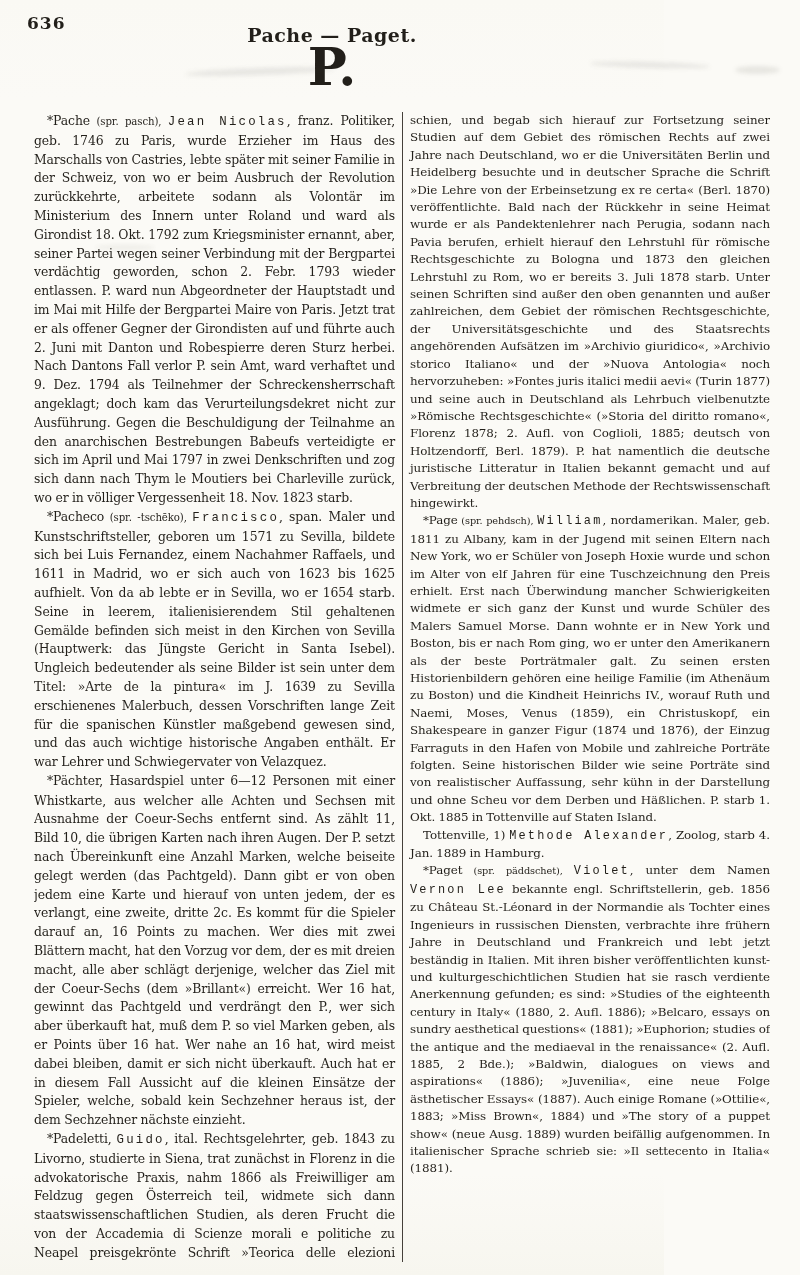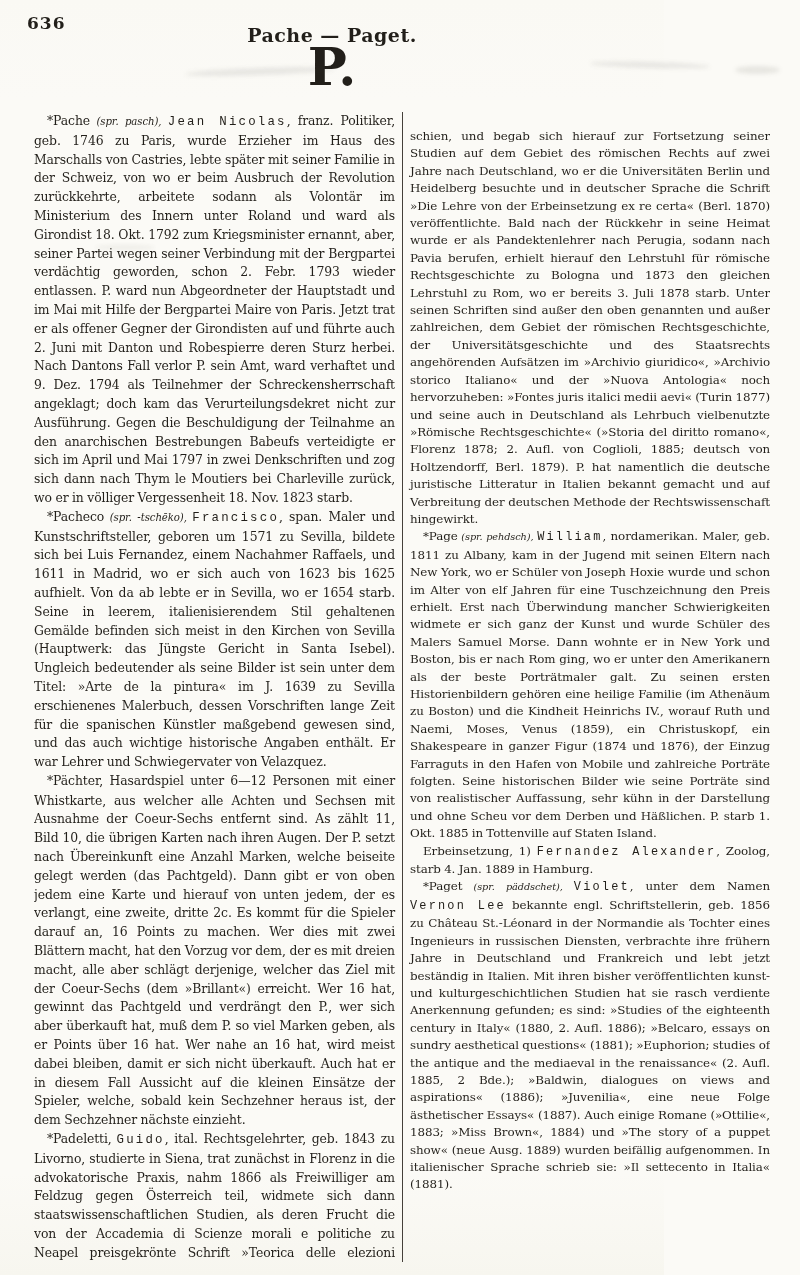--- a/index.html
+++ b/index.html
@@ -82,23 +82,23 @@
   .col-right {
     border-left: 1.5px solid #45403a;
     padding-left: 7px;
     font-size: 11.9px;
     line-height: 17.4px;
   }
   .entry {
     margin: 0;
     text-indent: 13px;
   }
-  .no-indent { text-indent: 0; margin-top: 16px; }
+  .no-indent { text-indent: 0; }
   .term { font-weight: normal; }
-  .pron { font-size: 0.82em; font-style: italic; }
+  .pron { font-size: 0.82em; }
   .sperr { letter-spacing: 2.2px; font-family: Liberation Mono, monospace; }
 </style>
 </head>
 <body>
 
 <div class="page">
 
   <div class="page-number">636</div>
   <div class="running-head">Pache — Paget.</div>
   <div class="initial">P.</div>
@@ -113,18 +113,18 @@
     <div class="col col-left">
       <p class="entry"><b class="term">*Pache</b><span class="pron"> (spr. pasch), </span><span class="sperr">Jean Nicolas</span><span>, franz. Politiker, geb. 1746 zu Paris, wurde Erzieher im Haus des Marschalls von Castries, lebte später mit seiner Familie in der Schweiz, von wo er beim Ausbruch der Revolution zurückkehrte, arbeitete sodann als Volontär im Ministerium des Innern unter Roland und ward als Girondist 18. Okt. 1792 zum Kriegsminister ernannt, aber, seiner Partei wegen seiner Verbindung mit der Bergpartei verdächtig geworden, schon 2. Febr. 1793 wieder entlassen. P. ward nun Abgeordneter der Hauptstadt und im Mai mit Hilfe der Bergpartei Maire von Paris. Jetzt trat er als offener Gegner der Girondisten auf und führte auch 2. Juni mit Danton und Robespierre deren Sturz herbei. Nach Dantons Fall verlor P. sein Amt, ward verhaftet und 9. Dez. 1794 als Teilnehmer der Schreckensherrschaft angeklagt; doch kam das Verurteilungsdekret nicht zur Ausführung. Gegen die Beschuldigung der Teilnahme an den anarchischen Bestrebungen Babeufs verteidigte er sich im April und Mai 1797 in zwei Denkschriften und zog sich dann nach Thym le Moutiers bei Charleville zurück, wo er in völliger Vergessenheit 18. Nov. 1823 starb.</span></p>
       <p class="entry"><b class="term">*Pacheco</b><span class="pron"> (spr. -tschēko), </span><span class="sperr">Francisco</span><span>, span. Maler und Kunstschriftsteller, geboren um 1571 zu Sevilla, bildete sich bei Luis Fernandez, einem Nachahmer Raffaels, und 1611 in Madrid, wo er sich auch von 1623 bis 1625 aufhielt. Von da ab lebte er in Sevilla, wo er 1654 starb. Seine in leerem, italienisierendem Stil gehaltenen Gemälde befinden sich meist in den Kirchen von Sevilla (Hauptwerk: das Jüngste Gericht in Santa Isebel). Ungleich bedeutender als seine Bilder ist sein unter dem Titel: »Arte de la pintura« im J. 1639 zu Sevilla erschienenes Malerbuch, dessen Vorschriften lange Zeit für die spanischen Künstler maßgebend gewesen sind, und das auch wichtige historische Angaben enthält. Er war Lehrer und Schwiegervater von Velazquez.</span></p>
       <p class="entry"><b class="term">*Pächter,</b><span class="pron"></span><span class="sperr"></span><span> Hasardspiel unter 6—12 Personen mit einer Whistkarte, aus welcher alle Achten und Sechsen mit Ausnahme der Coeur-Sechs entfernt sind. As zählt 11, Bild 10, die übrigen Karten nach ihren Augen. Der P. setzt nach Übereinkunft eine Anzahl Marken, welche beiseite gelegt werden (das Pachtgeld). Dann gibt er von oben jedem eine Karte und hierauf von unten jedem, der es verlangt, eine zweite, dritte 2c. Es kommt für die Spieler darauf an, 16 Points zu machen. Wer dies mit zwei Blättern macht, hat den Vorzug vor dem, der es mit dreien macht, alle aber schlägt derjenige, welcher das Ziel mit der Coeur-Sechs (dem »Brillant«) erreicht. Wer 16 hat, gewinnt das Pachtgeld und verdrängt den P., wer sich aber überkauft hat, muß dem P. so viel Marken geben, als er Points über 16 hat. Wer nahe an 16 hat, wird meist dabei bleiben, damit er sich nicht überkauft. Auch hat er in diesem Fall Aussicht auf die kleinen Einsätze der Spieler, welche, sobald kein Sechzehner heraus ist, der dem Sechzehner nächste einzieht.</span></p>
       <p class="entry"><b class="term">*Padeletti,</b><span class="pron"> </span><span class="sperr">Guido</span><span>, ital. Rechtsgelehrter, geb. 1843 zu Livorno, studierte in Siena, trat zunächst in Florenz in die advokatorische Praxis, nahm 1866 als Freiwilliger am Feldzug gegen Österreich teil, widmete sich dann staatswissenschaftlichen Studien, als deren Frucht die von der Accademia di Scienze morali e politiche zu Neapel preisgekrönte Schrift »Teorica delle elezioni politiche« (Neap. 1871) er-</span></p>
     </div>
 
     <div class="col col-right">
       <p class="entry no-indent"><span>schien, und begab sich hierauf zur Fortsetzung seiner Studien auf dem Gebiet des römischen Rechts auf zwei Jahre nach Deutschland, wo er die Universitäten Berlin und Heidelberg besuchte und in deutscher Sprache die Schrift »Die Lehre von der Erbeinsetzung ex re certa« (Berl. 1870) veröffentlichte. Bald nach der Rückkehr in seine Heimat wurde er als Pandektenlehrer nach Perugia, sodann nach Pavia berufen, erhielt hierauf den Lehrstuhl für römische Rechtsgeschichte zu Bologna und 1873 den gleichen Lehrstuhl zu Rom, wo er bereits 3. Juli 1878 starb. Unter seinen Schriften sind außer den oben genannten und außer zahlreichen, dem Gebiet der römischen Rechtsgeschichte, der Universitätsgeschichte und des Staatsrechts angehörenden Aufsätzen im »Archivio giuridico«, »Archivio storico Italiano« und der »Nuova Antologia« noch hervorzuheben: »Fontes juris italici medii aevi« (Turin 1877) und seine auch in Deutschland als Lehrbuch vielbenutzte »Römische Rechtsgeschichte« (»Storia del diritto romano«, Florenz 1878; 2. Aufl. von Coglioli, 1885; deutsch von Holtzendorff, Berl. 1879). P. hat namentlich die deutsche juristische Litteratur in Italien bekannt gemacht und auf Verbreitung der deutschen Methode der Rechtswissenschaft hingewirkt.</span></p>
       <p class="entry"><b class="term">*Page</b><span class="pron"> (spr. pehdsch), </span><span class="sperr">William</span><span>, nordamerikan. Maler, geb. 1811 zu Albany, kam in der Jugend mit seinen Eltern nach New York, wo er Schüler von Joseph Hoxie wurde und schon im Alter von elf Jahren für eine Tuschzeichnung den Preis erhielt. Erst nach Überwindung mancher Schwierigkeiten widmete er sich ganz der Kunst und wurde Schüler des Malers Samuel Morse. Dann wohnte er in New York und Boston, bis er nach Rom ging, wo er unter den Amerikanern als der beste Porträtmaler galt. Zu seinen ersten Historienbildern gehören eine heilige Familie (im Athenäum zu Boston) und die Kindheit Heinrichs IV., worauf Ruth und Naemi, Moses, Venus (1859), ein Christuskopf, ein Shakespeare in ganzer Figur (1874 und 1876), der Einzug Farraguts in den Hafen von Mobile und zahlreiche Porträte folgten. Seine historischen Bilder wie seine Porträte sind von realistischer Auffassung, sehr kühn in der Darstellung und ohne Scheu vor dem Derben und Häßlichen. P. starb 1. Okt. 1885 in Tottenville auf Staten Island.</span></p>
-      <p class="entry"><b class="term">Erbeinsetzung,</b><span> 1) </span><span class="sperr">Fernandez Alexander</span><span>, Zoolog, starb 4. Jan. 1889 in Hamburg.</span></p>
+      <p class="entry"><b class="term">Tottenville,</b><span> 1) </span><span class="sperr">Methode Alexander</span><span>, Zoolog, starb 4. Jan. 1889 in Hamburg.</span></p>
       <p class="entry"><b class="term">*Paget</b><span class="pron"> (spr. päddschet), </span><span class="sperr">Violet</span><span>, unter dem Namen </span><span class="sperr">Vernon Lee</span><span> bekannte engl. Schriftstellerin, geb. 1856 zu Château St.-Léonard in der Normandie als Tochter eines Ingenieurs in russischen Diensten, verbrachte ihre frühern Jahre in Deutschland und Frankreich und lebt jetzt beständig in Italien. Mit ihren bisher veröffentlichten kunst- und kulturgeschichtlichen Studien hat sie rasch verdiente Anerkennung gefunden; es sind: »Studies of the eighteenth century in Italy« (1880, 2. Aufl. 1886); »Belcaro, essays on sundry aesthetical questions« (1881); »Euphorion; studies of the antique and the mediaeval in the renaissance« (2. Aufl. 1885, 2 Bde.); »Baldwin, dialogues on views and aspirations« (1886); »Juvenilia«, eine neue Folge ästhetischer Essays« (1887). Auch einige Romane (»Ottilie«, 1883; »Miss Brown«, 1884) und »The story of a puppet show« (neue Ausg. 1889) wurden beifällig aufgenommen. In italienischer Sprache schrieb sie: »Il settecento in Italia« (1881).</span></p>
     </div>
 
   </div>
 </div>
 
 </body></html>

